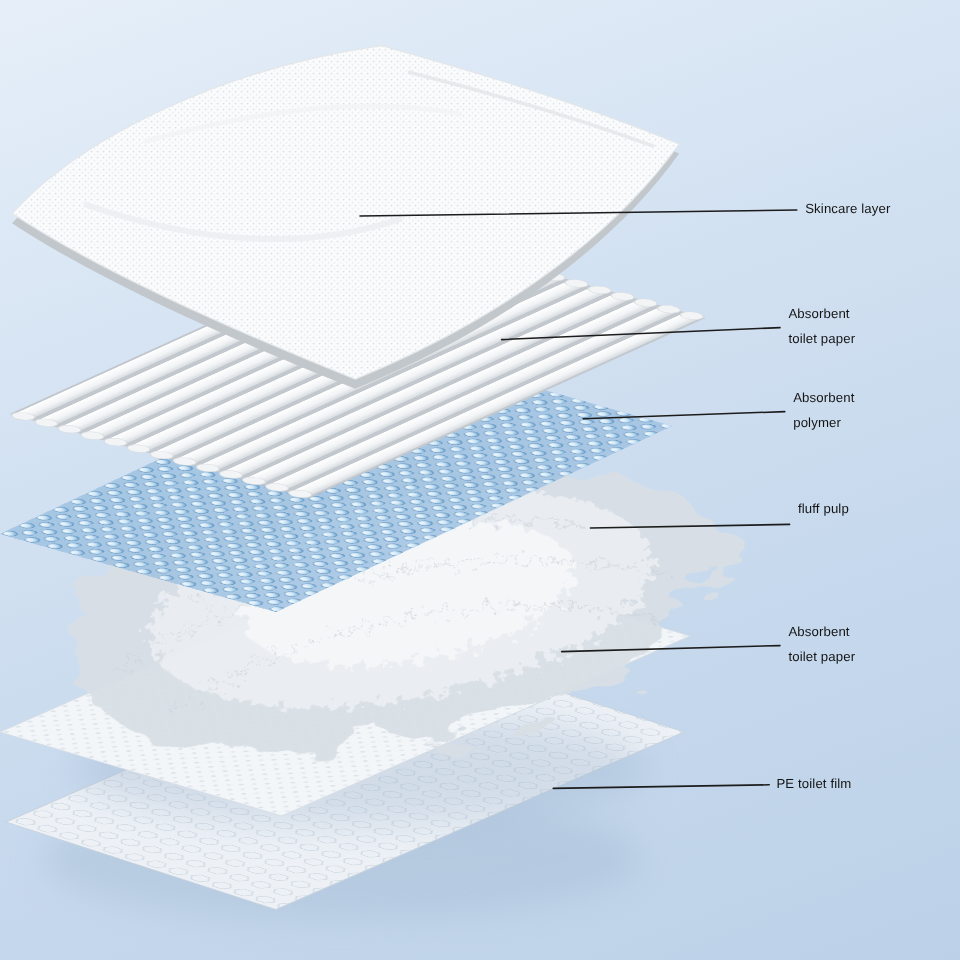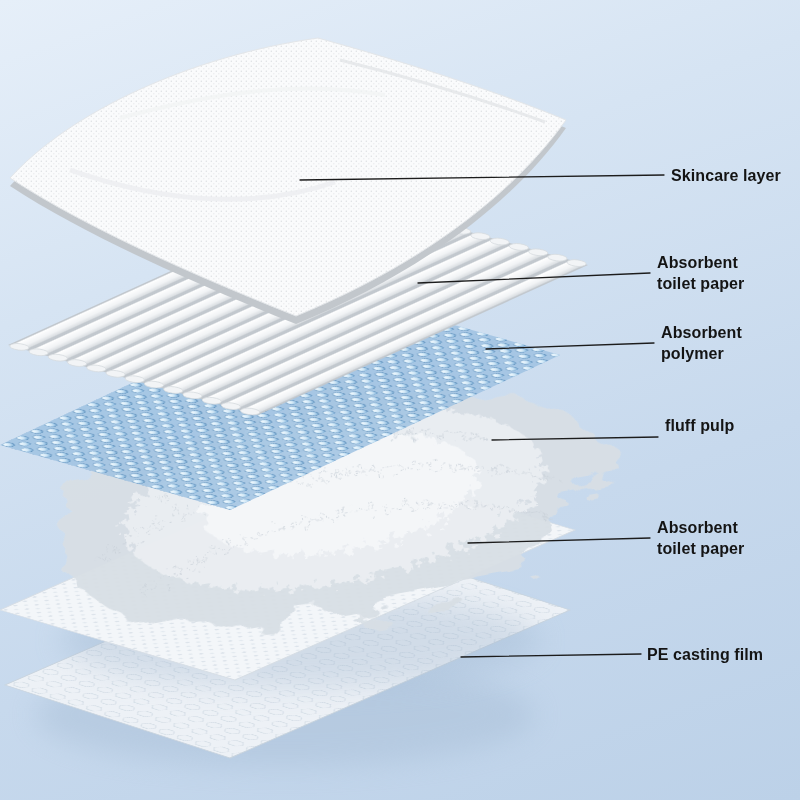--- a/index.html
+++ b/index.html
@@ -5,21 +5,21 @@
   html,body{margin:0;padding:0;}
   body{font-family:"Liberation Sans",sans-serif;}
   .stage{
     position:relative;width:800px;height:800px;overflow:hidden;
     background:linear-gradient(160deg,#e6eff9 0%,#d6e4f3 30%,#c7d9ed 65%,#bcd1e8 100%);
   }
   .stage svg{position:absolute;left:0;top:0;}
   .label{
     position:absolute;transform:translateY(-50%);
     white-space:pre-line;
-    font-size:16px;line-height:21px;font-weight:700;
+    font-size:11px;line-height:21px;font-weight:400;
     color:#141414;letter-spacing:.1px;
   }
   #lbl-skincare{left:671px;top:175px;}
   #lbl-tp-top{left:657px;top:273px;}
   #lbl-polymer{left:661px;top:343px;}
   #lbl-fluff{left:665px;top:425px;}
   #lbl-tp-bottom{left:657px;top:538px;}
   #lbl-film{left:647px;top:654px;}
 </style>
 </head>
@@ -153,15 +153,15 @@
   </svg>
 
   <div class="label" id="lbl-skincare">Skincare layer</div>
   <div class="label" id="lbl-tp-top">Absorbent
 toilet paper</div>
   <div class="label" id="lbl-polymer">Absorbent
 polymer</div>
   <div class="label" id="lbl-fluff">fluff pulp</div>
   <div class="label" id="lbl-tp-bottom">Absorbent
 toilet paper</div>
-  <div class="label" id="lbl-film">PE casting film</div>
+  <div class="label" id="lbl-film">PE toilet film</div>
 
 </div>
 
 </body></html>

